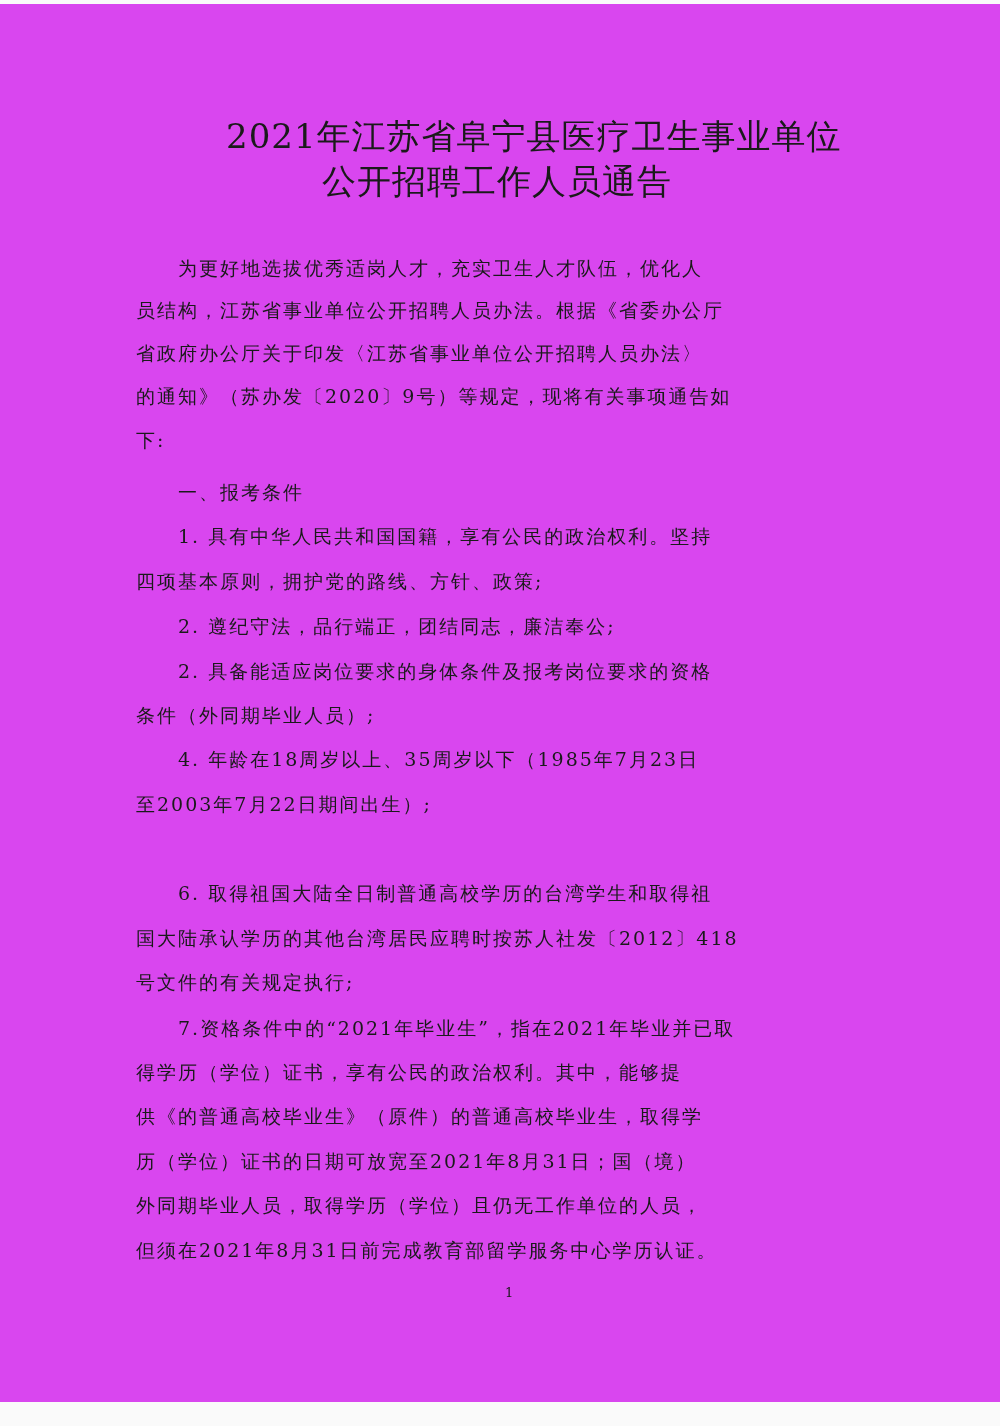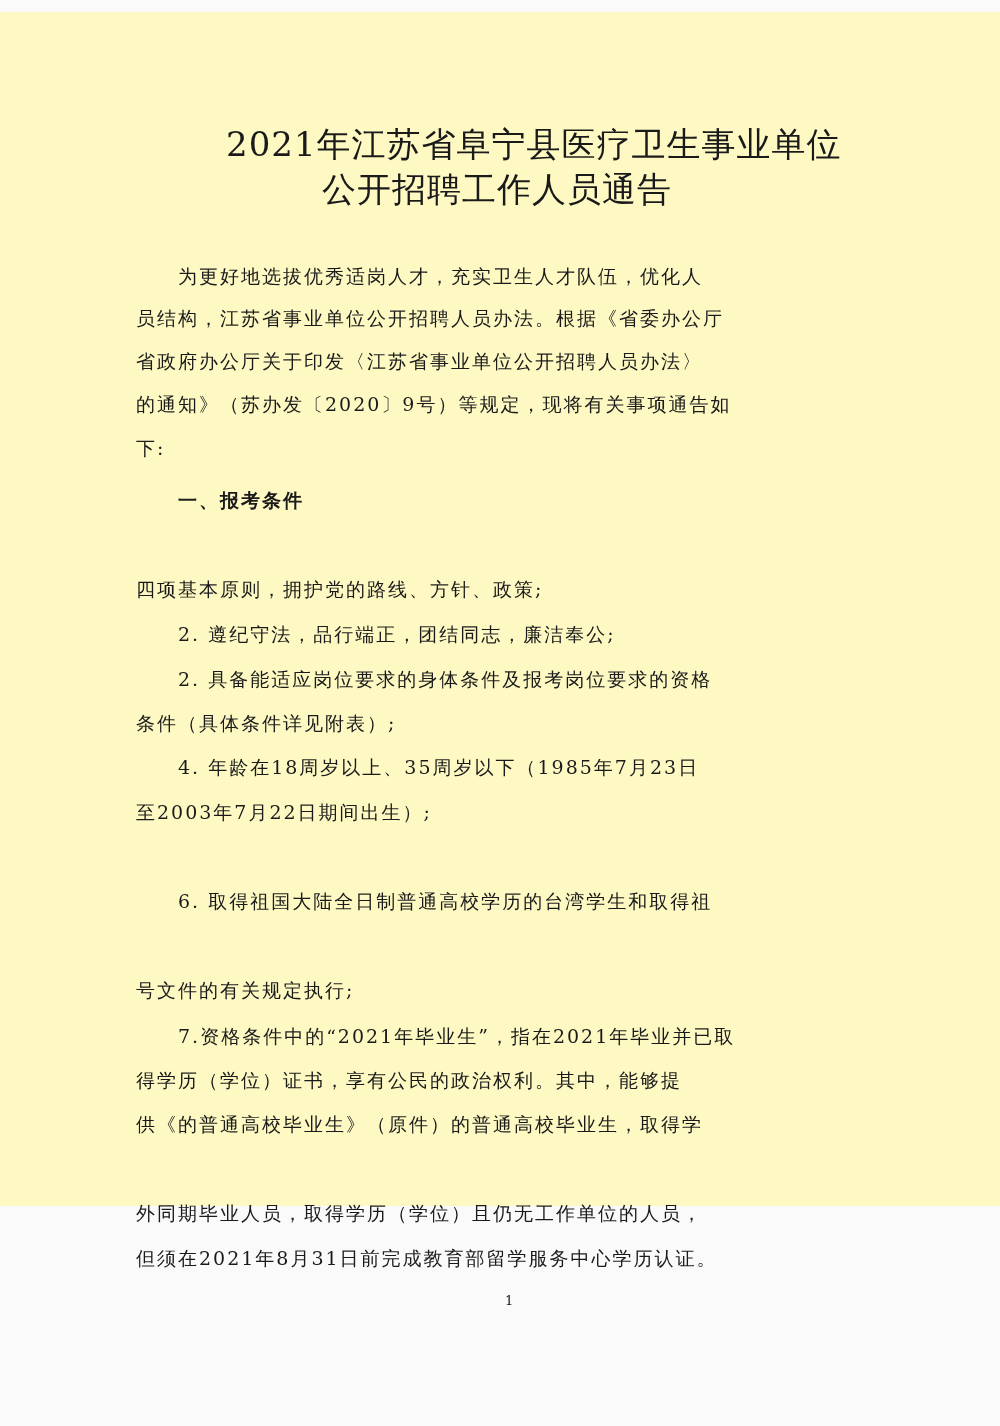--- a/index.html
+++ b/index.html
@@ -1,47 +1,50 @@
 <!DOCTYPE html>
 <html><head>
 <meta charset="utf-8">
 <style>
   html, body { margin:0; padding:0; }
   body { width:1000px; height:1426px; background:#fafafa; position:relative; overflow:hidden; color:#1a1a1a; font-family:"DejaVu Serif","Liberation Serif",serif; }
-  .page { position:absolute; left:0; top:12px; width:1000px; height:1194px; background:#fef9c3; }
+  .page { position:absolute; left:0; top:4px; width:1000px; height:1398px; background:#d946ef; }
   .title { position:absolute; left:0; width:1000px; font-size:34px; letter-spacing:1px; white-space:nowrap; font-weight:500; }
   .t1 { top:110px; left:226px; }
   .t2 { top:155px; left:322px; }
   .line { position:absolute; left:136px; font-size:19px; white-space:nowrap; letter-spacing:2px; }
-  .heading { font-family:"DejaVu Sans","Liberation Sans",sans-serif; font-weight:bold; letter-spacing:2px; }
+  .heading { font-family:"DejaVu Sans","Liberation Sans",sans-serif; font-weight:normal; letter-spacing:2px; }
   .pagenum { position:absolute; top:1281px; left:505px; font-size:13px; }
 </style>
 </head>
 <body>
 
 <div class="page">
   <div class="title t1">2021年江苏省阜宁县医疗卫生事业单位</div>
   <div class="title t2">公开招聘工作人员通告</div>
 
   <div class="line" style="top:252px">　　为更好地选拔优秀适岗人才，充实卫生人才队伍，优化人</div>
   <div class="line" style="top:294px">员结构，江苏省事业单位公开招聘人员办法。根据《省委办公厅</div>
   <div class="line" style="top:337px">省政府办公厅关于印发〈江苏省事业单位公开招聘人员办法〉</div>
   <div class="line" style="top:380px">的通知》（苏办发〔2020〕9号）等规定，现将有关事项通告如</div>
   <div class="line" style="top:424px">下:</div>
 
   <div class="line heading" style="top:476px">　　一、报考条件</div>
 
+  <div class="line" style="top:520px">　　1. 具有中华人民共和国国籍，享有公民的政治权利。坚持</div>
   <div class="line" style="top:565px">四项基本原则，拥护党的路线、方针、政策;</div>
   <div class="line" style="top:610px">　　2. 遵纪守法，品行端正，团结同志，廉洁奉公;</div>
   <div class="line" style="top:655px">　　2. 具备能适应岗位要求的身体条件及报考岗位要求的资格</div>
-  <div class="line" style="top:699px">条件（具体条件详见附表）;</div>
+  <div class="line" style="top:699px">条件（外同期毕业人员）;</div>
   <div class="line" style="top:743px">　　4. 年龄在18周岁以上、35周岁以下（1985年7月23日</div>
   <div class="line" style="top:788px">至2003年7月22日期间出生）;</div>
   <div class="line" style="top:877px">　　6. 取得祖国大陆全日制普通高校学历的台湾学生和取得祖</div>
+  <div class="line" style="top:922px">国大陆承认学历的其他台湾居民应聘时按苏人社发〔2012〕418</div>
   <div class="line" style="top:966px">号文件的有关规定执行;</div>
   <div class="line" style="top:1012px">　　7.资格条件中的“2021年毕业生”，指在2021年毕业并已取</div>
   <div class="line" style="top:1056px">得学历（学位）证书，享有公民的政治权利。其中，能够提</div>
   <div class="line" style="top:1100px">供《的普通高校毕业生》（原件）的普通高校毕业生，取得学</div>
+  <div class="line" style="top:1145px">历（学位）证书的日期可放宽至2021年8月31日；国（境）</div>
   <div class="line" style="top:1189px">外同期毕业人员，取得学历（学位）且仍无工作单位的人员，</div>
   <div class="line" style="top:1234px">但须在2021年8月31日前完成教育部留学服务中心学历认证。</div>
 
   <div class="pagenum">1</div>
 </div>
 
 </body></html>

